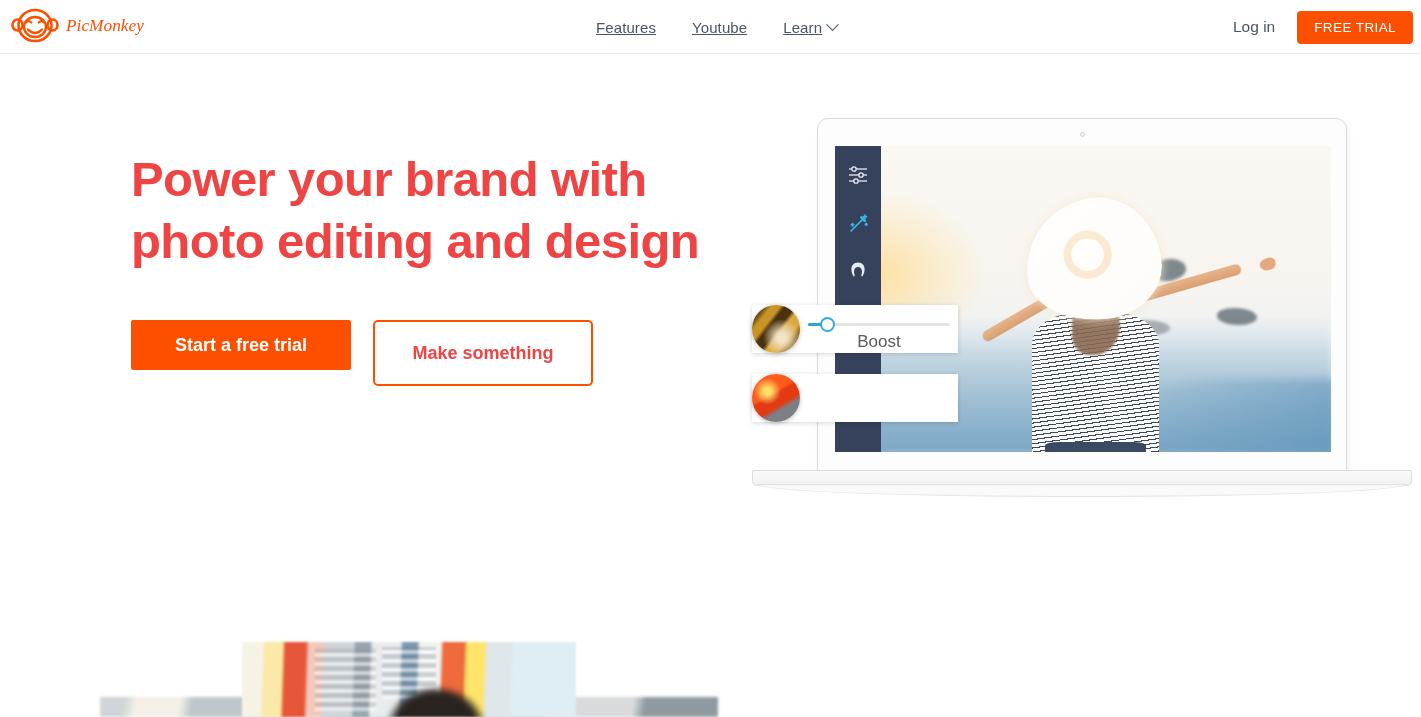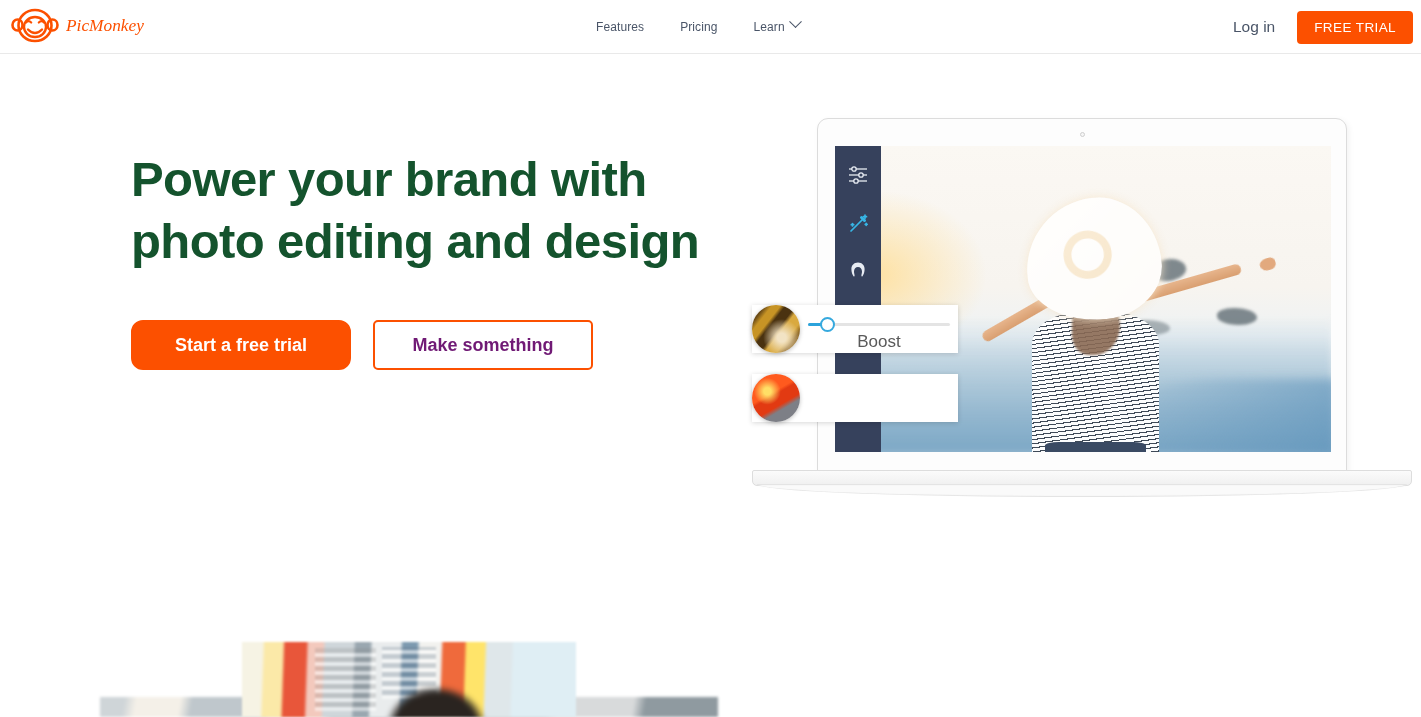--- a/index.html
+++ b/index.html
@@ -39,27 +39,29 @@
   .nav-center {
     position: absolute;
     left: 596px;
     top: 0;
     height: 54px;
     display: flex;
     align-items: center;
     gap: 36px;
   }
   .nav-link {
-    font-size: 12px;
+    font-size: 15px;
     color: #4a5568;
     letter-spacing: 0.1px;
     cursor: pointer;
     white-space: nowrap;
     display: flex;
+    align-items: center;
     gap: 6px;
+    text-decoration: underline;
   }
   .chev {
     display: inline-block;
     width: 9px; height: 9px;
     border-right: 1.8px solid #4a5568;
     border-bottom: 1.8px solid #4a5568;
     transform: rotate(45deg) translate(-2px,-2px);
   }
 
   .nav-right {
@@ -95,21 +97,21 @@
   .hero-copy {
     position: absolute;
     left: 131px;
     top: 148px;
     width: 600px;
   }
   .hero-title {
     font-size: 49px;
     line-height: 62px;
     font-weight: bold;
-    color: #14532d;
+    color: #ef4444;
     letter-spacing: -0.6px;
     white-space: pre-line;
   }
   .hero-sub {
     margin-top: 22px;
     font-size: 19.5px;
     line-height: 30px;
     color: #4c4c4c;
     white-space: pre-line;
     font-weight: 400;
@@ -118,35 +120,35 @@
     margin-top: 48px;
     display: flex;
     gap: 22px;
   }
   .btn-primary {
     background: #fc5000;
     color: #ffffff;
     font-size: 18px;
     font-weight: bold;
     border: 2px solid #fc5000;
-    border-radius: 12px;
+    border-radius: 2px;
     width: 220px;
     height: 50px;
     cursor: pointer;
     font-family: "Liberation Sans", sans-serif;
   }
   .btn-secondary {
     background: #ffffff;
-    color: #701a75;
+    color: #ef4444;
     font-size: 18px;
     font-weight: bold;
     border: 2px solid #fc5000;
     border-radius: 5px;
     width: 220px;
-    height: 50px;
+    height: 66px;
     cursor: pointer;
     font-family: "Liberation Sans", sans-serif;
     text-align: center;
   }
 
   
   .laptop {
     position: absolute;
     left: 752px;
     top: 118px;
@@ -443,21 +445,21 @@
     <svg class="logo-word" viewBox="0 0 200 40" width="105">
       <text x="0" y="30" font-family="Liberation Serif, serif" font-size="33" font-style="italic" fill="#fc5000">PicMonkey</text>
     </svg>
   </div>
 
   <nav class="nav-center">
     <span class="nav-link">
       <span>Features</span>
     </span>
     <span class="nav-link">
-      <span>Pricing</span>
+      <span>Youtube</span>
     </span>
     <span class="nav-link">
       <span>Learn</span>
       <i class="chev"></i>
     </span>
   </nav>
 
   <div class="nav-right">
     <span class="login-link">Log in</span>
     <button class="trial-btn">FREE TRIAL</button>

